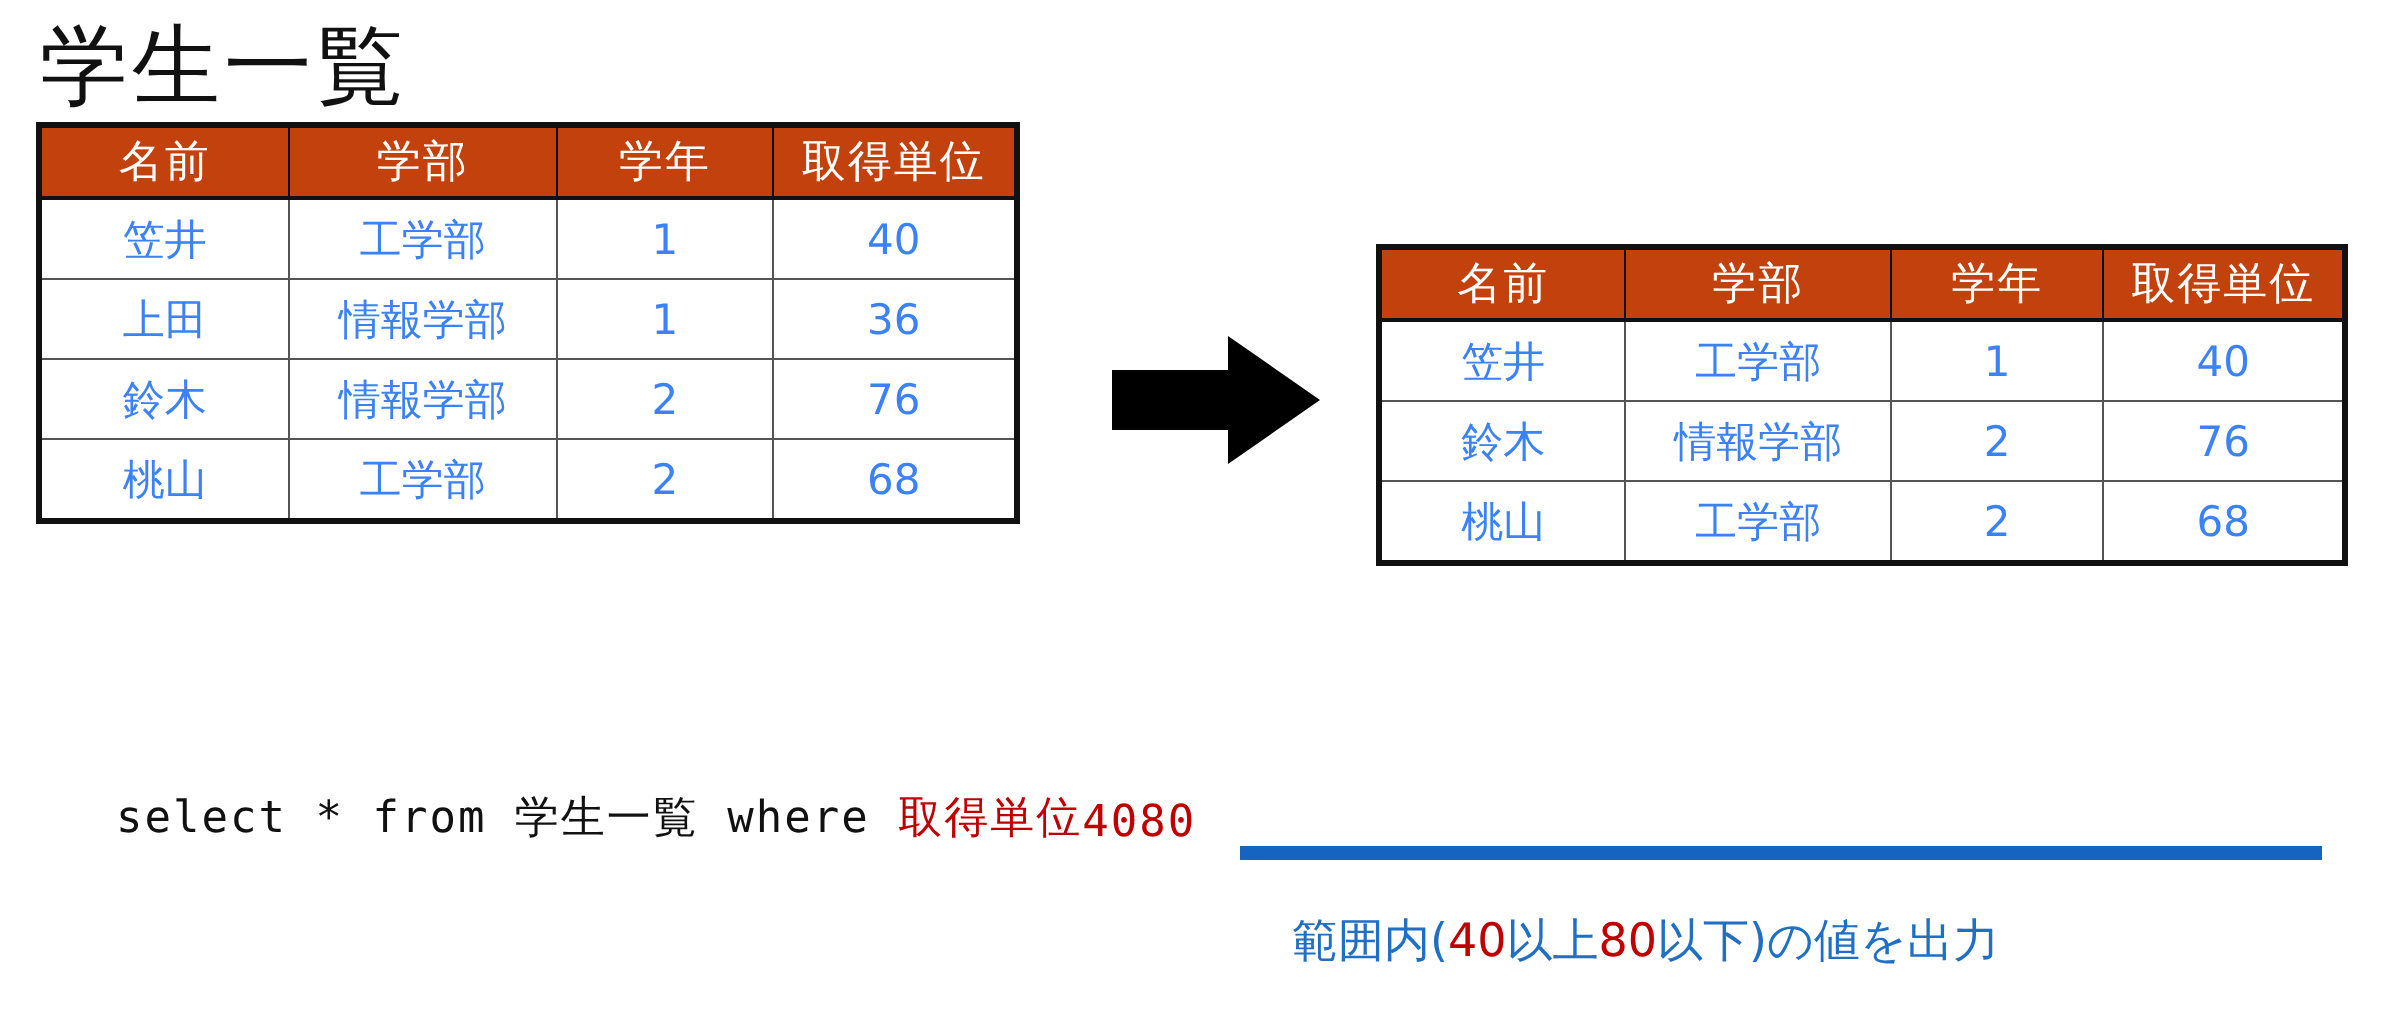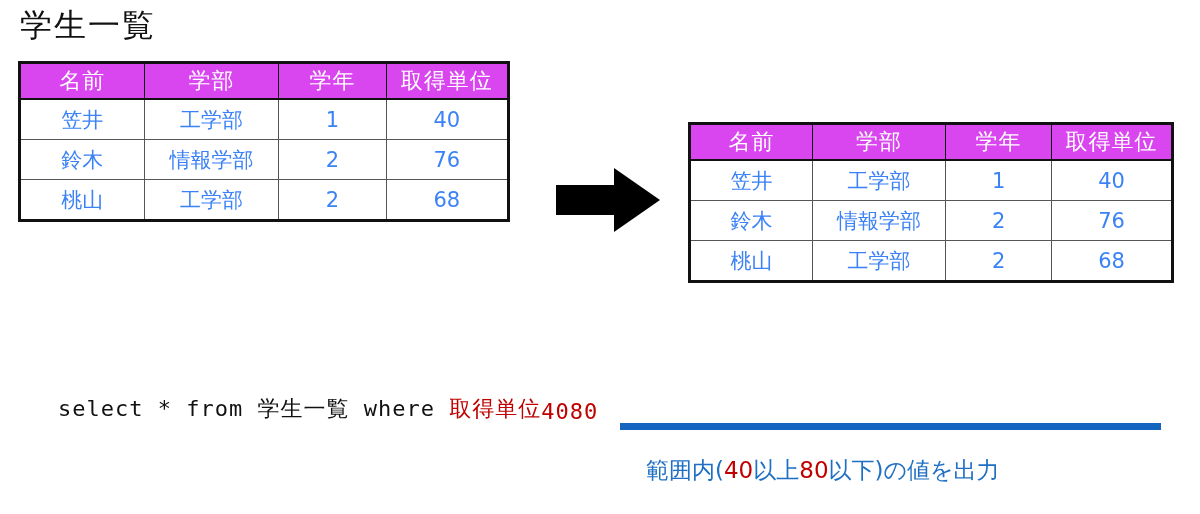--- a/index.html
+++ b/index.html
@@ -14,21 +14,21 @@
     overflow: hidden;
     font-family: "DejaVu Sans", sans-serif;
     -webkit-font-smoothing: antialiased;
   }
 
   
   .title {
     position: absolute;
     left: 20px;
     top: 4px;
-    font-size: 32px;
+    font-size: 44px;
     line-height: 1.35;
     color: #111111;
     letter-spacing: 2px;
     font-family: Liberation Serif, serif;
     white-space: nowrap;
   }
 
   
   .tbl {
     position: absolute;
@@ -40,21 +40,21 @@
   .tbl th, .tbl td {
     border: 1px solid #555555;
     text-align: center;
     vertical-align: middle;
     padding: 0;
     font-weight: normal;
     color: #3b82f6;
     white-space: nowrap;
   }
   .tbl thead th {
-    background: #d946ef;
+    background: #c2410c;
     color: #ffffff;
     border-color: #0b0b0b;
     letter-spacing: 1px;
   }
   .tbl thead tr {
     border-bottom: 2px solid #111111;
   }
 
   
   #source-table {
@@ -153,20 +153,26 @@
     </tr>
   </thead>
   <tbody>
     <tr>
       <td>笠井</td>
       <td>工学部</td>
       <td class="num">1</td>
       <td class="num hl">40</td>
     </tr>
     <tr>
+      <td>上田</td>
+      <td>情報学部</td>
+      <td class="num">1</td>
+      <td class="num">36</td>
+    </tr>
+    <tr>
       <td>鈴木</td>
       <td>情報学部</td>
       <td class="num">2</td>
       <td class="num hl">76</td>
     </tr>
     <tr>
       <td>桃山</td>
       <td>工学部</td>
       <td class="num">2</td>
       <td class="num hl">68</td>

